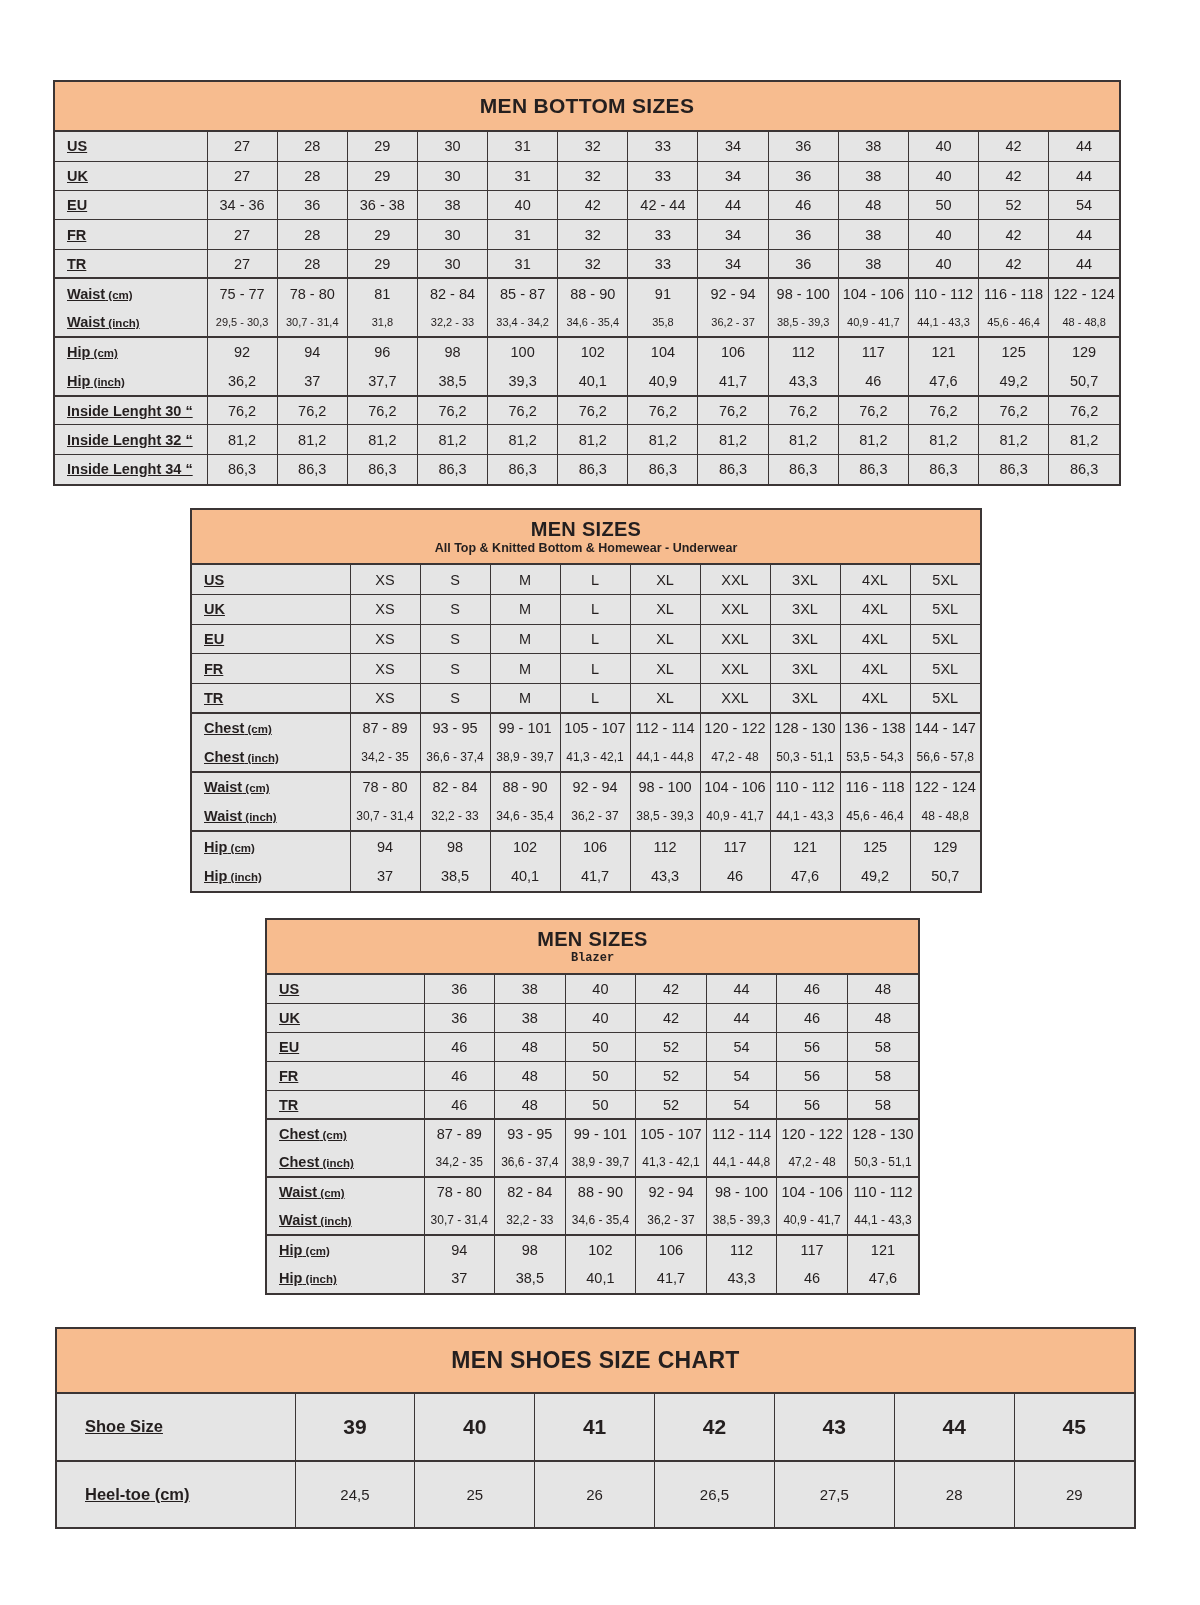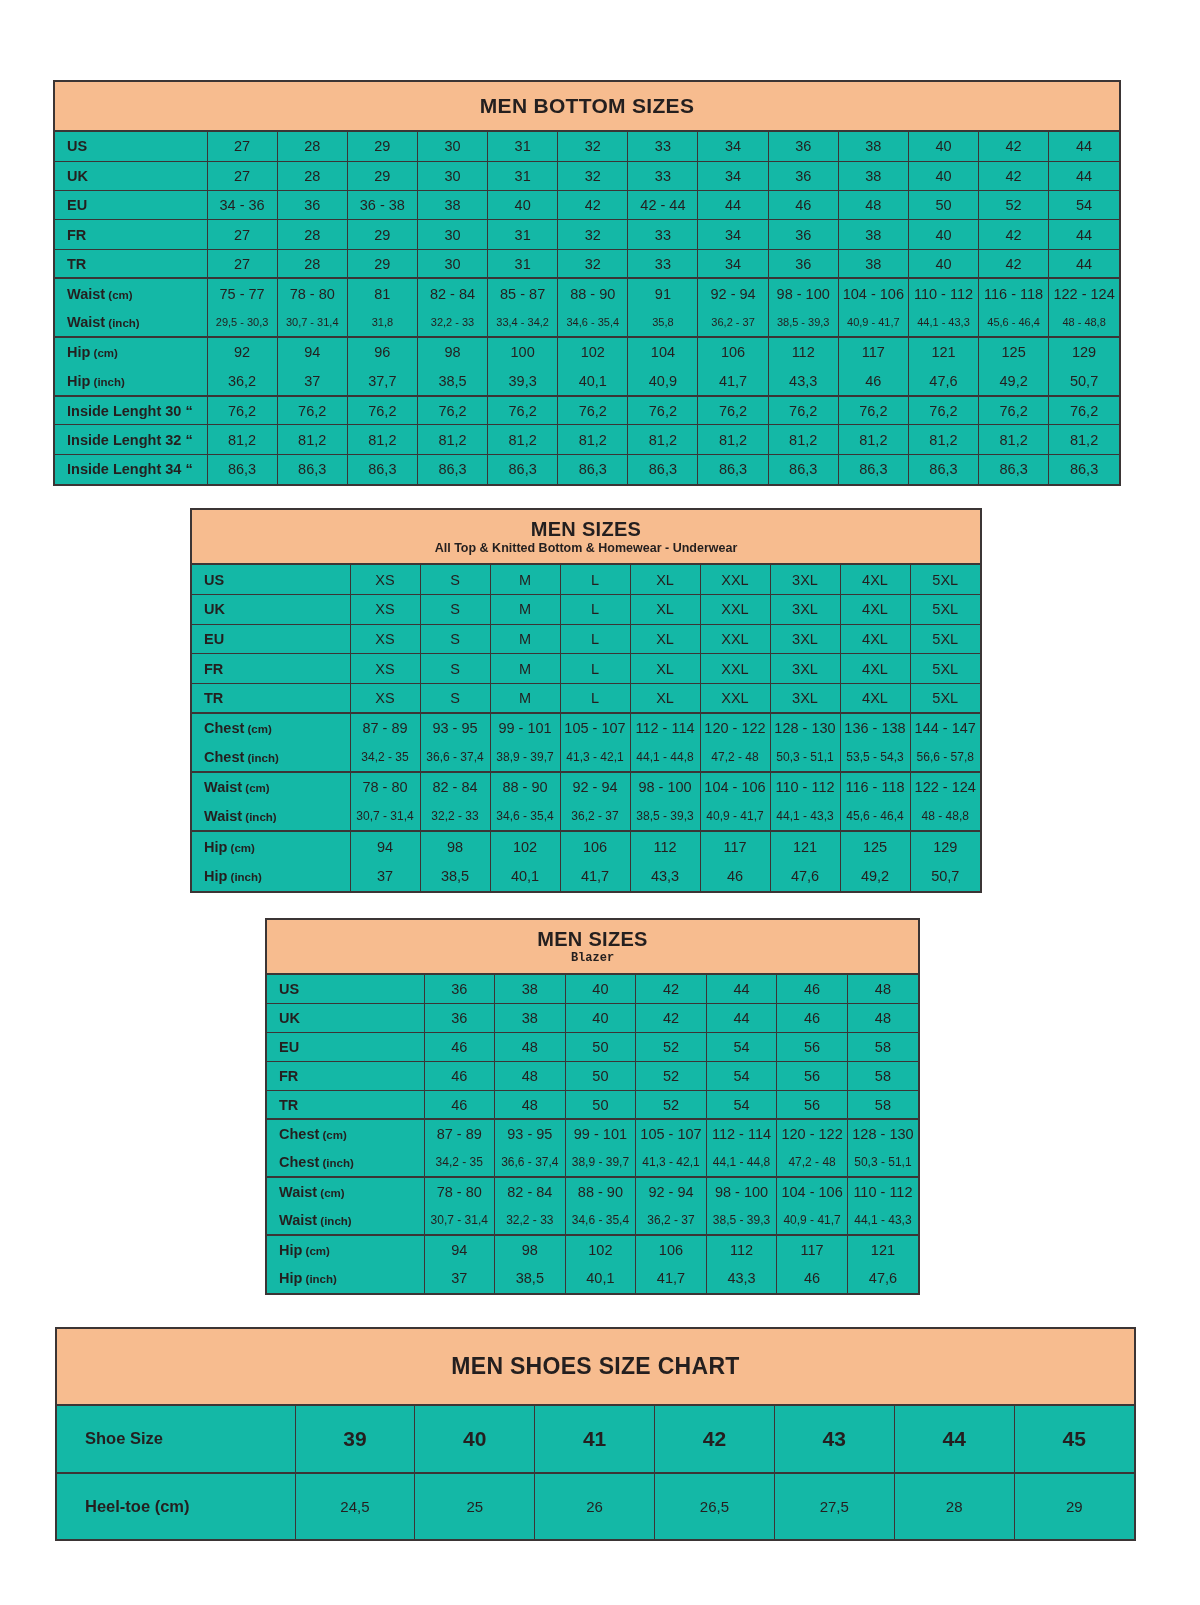--- a/index.html
+++ b/index.html
@@ -14,21 +14,21 @@
     width:1200px;
     height:1605px;
     background:#ffffff;
     font-family:"Liberation Sans", sans-serif;
     color:var(--text);
     overflow:hidden;
   }
   .size-table{
     position:absolute;
     border:2px solid var(--border);
-    background:#14b8a6;
+    background:#e5e5e5;
   }
   .band{
     background:var(--accent);
     border-bottom:2px solid var(--border);
     display:flex;
     flex-direction:column;
     align-items:center;
     justify-content:center;
     text-align:center;
   }
@@ -42,20 +42,21 @@
   table{
     border-collapse:collapse;
     width:100%;
     table-layout:fixed;
   }
   th{
     text-align:left;
     font-weight:bold;
     vertical-align:middle;
     white-space:nowrap;
+    text-decoration:underline;
   }
   td{
     text-align:center;
     vertical-align:middle;
     border-left:1px solid var(--border);
     font-weight:normal;
     white-space:nowrap;
   }
   tr.row-line > th, tr.row-line > td{border-top:1.5px solid var(--border);}
   tr.row-thick > th, tr.row-thick > td{border-top:2px solid var(--border);}
@@ -89,21 +90,21 @@
   #t3 .band .title{font-size:20px; line-height:23px;}
   #t3 .band .subtitle{font-size:12px; line-height:14px;font-family:Liberation Mono, monospace;}
   #t3 tr{height:28.9px;}
   #t3 th{width:157px; padding-left:12px; font-size:14.5px;}
   #t3 td{font-size:14.5px;}
   #t3 tr.small-values td{font-size:12px;}
   #t3 .unit{font-size:11.5px;}
 
   
   #t4{left:55px; top:1327px; width:1081px;}
-  #t4 .band{height:77px;text-align:center;}
+  #t4 .band{height:65px;text-align:center;}
   #t4 .band .title{font-size:23px;}
   #t4 tr{height:66.5px;}
   #t4 th{width:238px; padding-left:28px; font-size:16.5px;}
   #t4 td{font-size:15px;}
   #t4 tr.bold-values td{font-weight:bold; font-size:21px;}
   #t4 .unit{font-size:16.5px;}
   #t4 tr.row-line > th, #t4 tr.row-line > td{border-top:2px solid var(--border);}
 </style>
 </head>
 <body>

